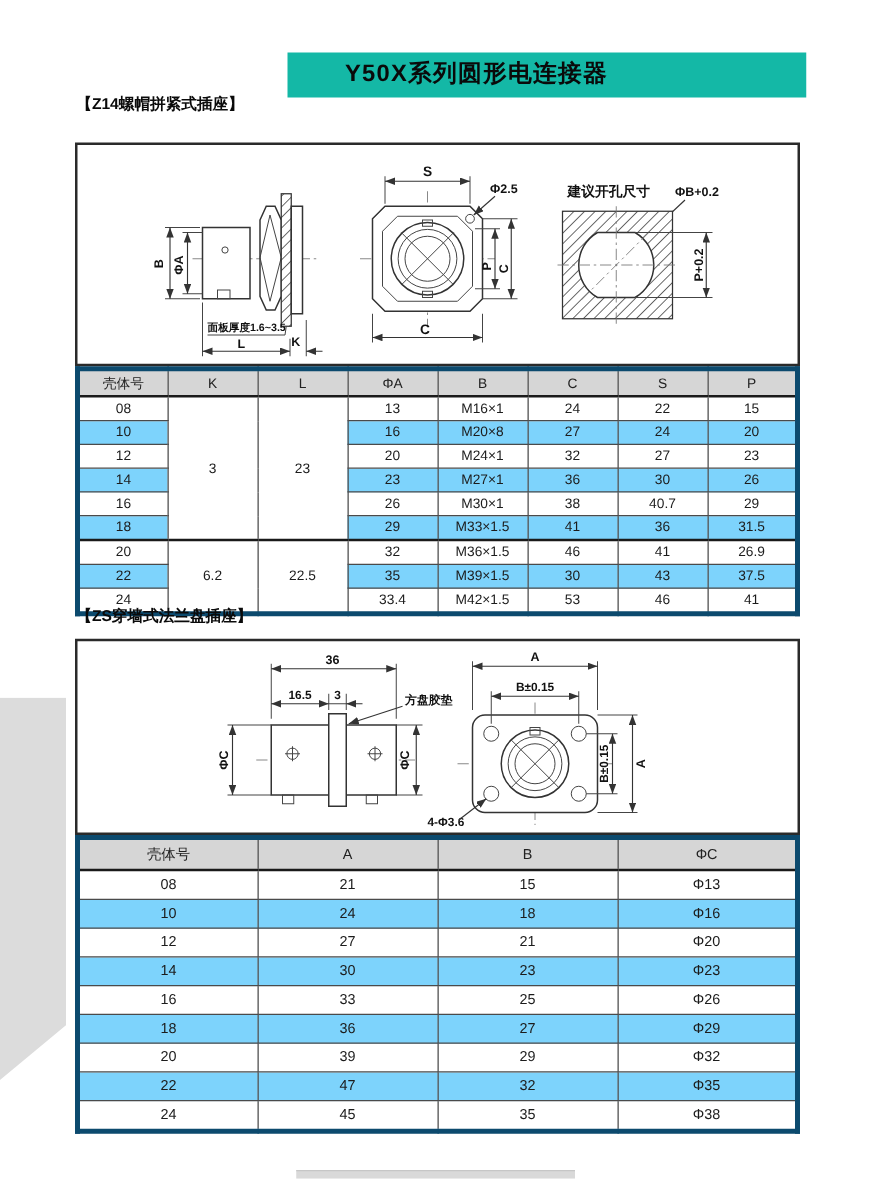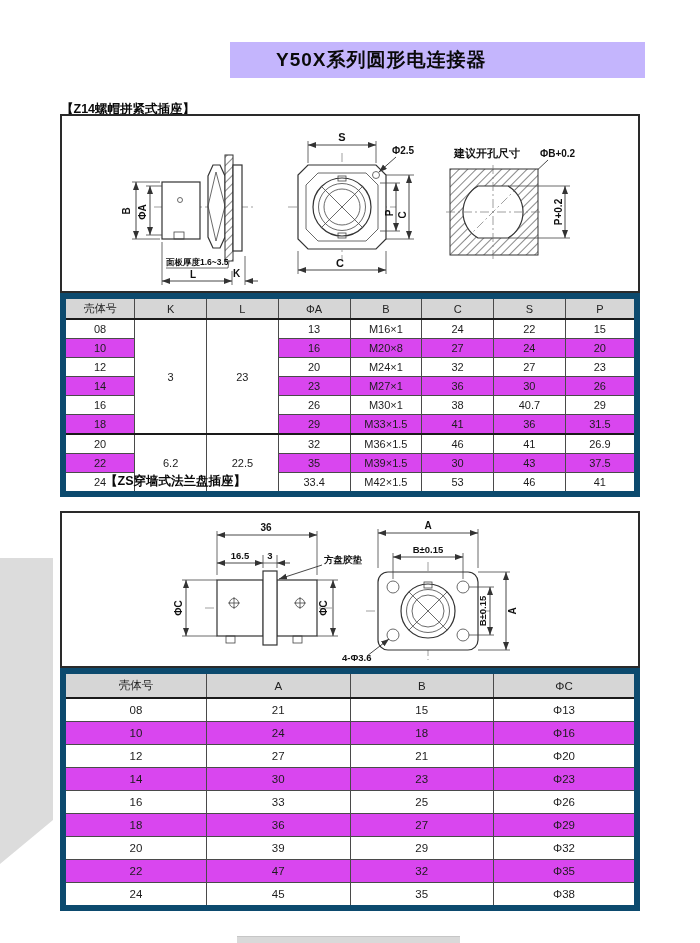--- a/index.html
+++ b/index.html
@@ -1,27 +1,27 @@
 <!DOCTYPE html>
 <html><head>
 <meta charset="utf-8">
 <style>
   html,body{margin:0;padding:0;background:#fff;}
   #page{position:relative;width:700px;height:943px;background:#ffffff;overflow:hidden;
         font-family:"Liberation Sans",sans-serif;color:#111;}
-  .titlebar{position:absolute;left:230px;top:42px;width:415px;height:36px;background:#c4b5fd;}
+  .titlebar{position:absolute;left:230px;top:42px;width:415px;height:36px;background:#14b8a6;}
   .titlebar span{display:block;padding-left:46px;line-height:36px;font-size:19px;font-weight:bold;color:#0a0a0a;letter-spacing:1px;}
   .seclabel{position:absolute;left:61px;font-size:12.5px;font-weight:bold;color:#0a0a0a;}
   .drawbox{position:absolute;left:60px;width:576px;border:2px solid #2a2a2a;background:#fff;}
   .dtable{position:absolute;left:60px;width:580px;border-collapse:collapse;table-layout:fixed;
-          border:6px solid #0c4a6e;}
+          border:4px solid #0c4a6e;}
   .dtable td{border:1px solid #4a4a4a;text-align:center;vertical-align:middle;padding:0;
              font-size:11px;color:#1c1c1c;background:#fff;}
   .dtable td.hd{background:#d6d6d6;color:#222;}
-  .dtable td.g{background:#d946ef;}
+  .dtable td.g{background:#7dd3fc;}
   #t1 td{height:18px;}
   #t1 tr.hrow td{height:19px;border-bottom:2px solid #1a1a1a;}
   #t1 tr.gsep td{border-top:2px solid #1a1a1a;}
   #t2 td{height:22px;font-size:11.5px;}
   #t2 tr.hrow td{height:23px;border-bottom:2px solid #1a1a1a;}
   .sidetab{position:absolute;left:0;top:558px;width:53px;height:306px;background:#dcdcdc;
            clip-path:polygon(0 0,100% 0,100% 262px,0 100%);}
   .footbar{position:absolute;left:237px;top:936px;width:223px;height:7px;background:#d9d9d9;border-top:1px solid #c6c6c6;}
   svg{display:block;}
   .solid{stroke:#333;stroke-width:1.2;fill:#fff;}
@@ -33,21 +33,21 @@
 </style>
 </head>
 <body>
 
 <div id="page">
 
   <div class="titlebar">
     <span>Y50X系列圆形电连接器</span>
   </div>
 
-  <div class="seclabel" style="top:101px;">【Z14螺帽拼紧式插座】</div>
+  <div class="seclabel" style="top:75px;">【Z14螺帽拼紧式插座】</div>
 
   <div class="drawbox" style="top:114px;height:175px;">
     <svg width="576" height="175" viewBox="0 0 576 175">
       <defs>
         <pattern id="h1" patternUnits="userSpaceOnUse" width="6" height="6" patternTransform="rotate(45)">
           <rect width="6" height="6" fill="#fff"></rect>
           <line x1="0" y1="0" x2="0" y2="6" stroke="#555" stroke-width="1.4"></line>
         </pattern>
         <marker id="ar1" markerWidth="9" markerHeight="7" refX="8" refY="3" orient="auto-start-reverse" markerUnits="userSpaceOnUse">
           <path d="M0,0 L8,3 L0,6 Z" fill="#333"></path>
@@ -229,21 +229,21 @@
         <td>24</td>
         <td>33.4</td>
         <td>M42×1.5</td>
         <td>53</td>
         <td>46</td>
         <td>41</td>
       </tr>
     </tbody>
   </table>
 
-  <div class="seclabel" style="top:473px;margin-left:44px;">【ZS穿墙式法兰盘插座】</div>
+  <div class="seclabel" style="top:485px;">【ZS穿墙式法兰盘插座】</div>
 
   <div class="drawbox" style="top:511px;height:153px;">
     <svg width="576" height="153" viewBox="0 0 576 153">
       <defs>
         <marker id="ar2" markerWidth="9" markerHeight="7" refX="8" refY="3" orient="auto-start-reverse" markerUnits="userSpaceOnUse">
           <path d="M0,0 L8,3 L0,6 Z" fill="#333"></path>
         </marker>
       </defs>
 
       <line class="cl" x1="143" y1="95" x2="270" y2="95"></line>

